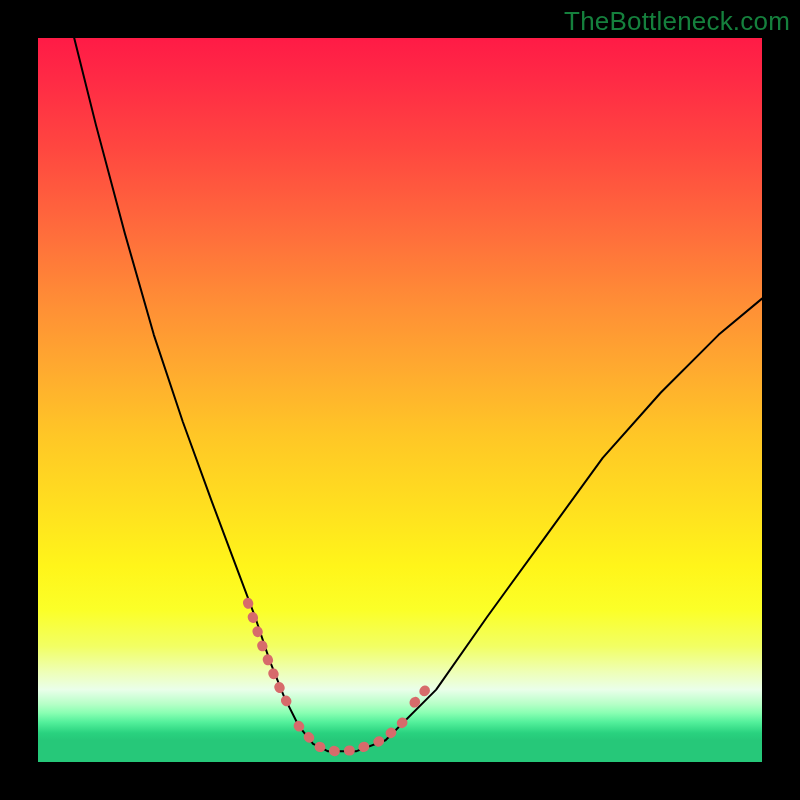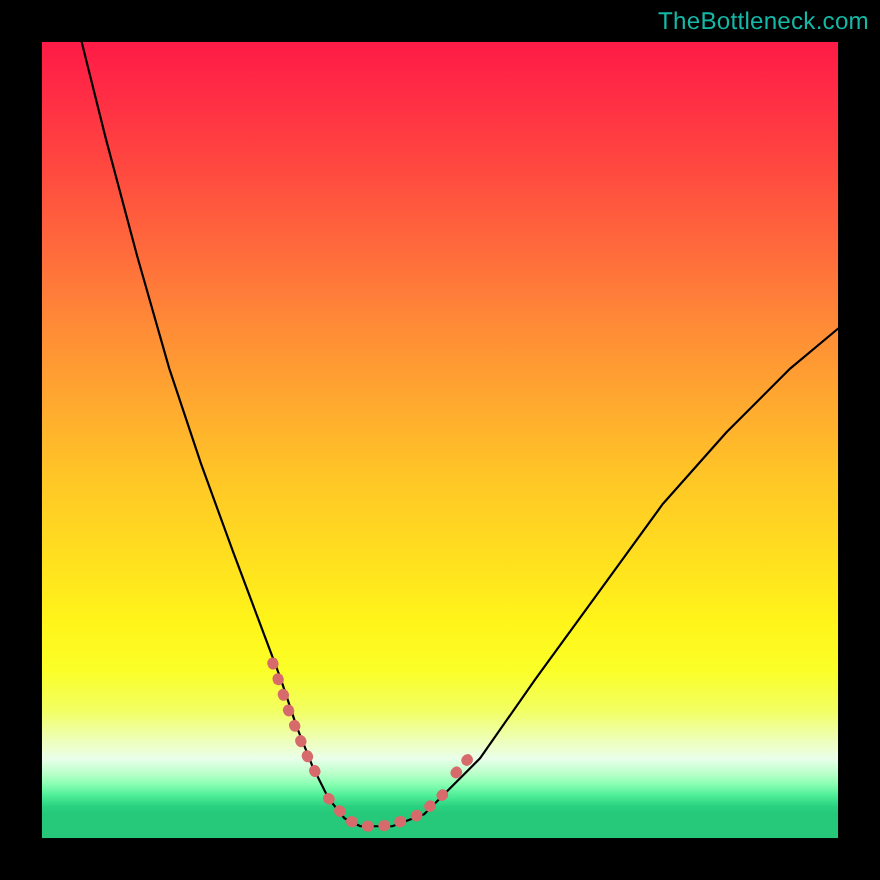--- a/index.html
+++ b/index.html
@@ -50,22 +50,22 @@
       #53f09b 94.5%,
       #29d27f 96%,
       #26c879 97%,
       #26c879 100%
     );
   }
   .watermark {
     position: absolute;
     top: 6px;
     right: 10px;
-    color: #14b8a6;
-    font-size: 22px;
+    color: #15803d;
+    font-size: 26px;
     font-weight: 500;
     letter-spacing: 0.2px;
     font-family: Arial, sans-serif;
   }
   svg.curve {
     position: absolute;
     inset: 0;
   }
 </style>
 </head>

